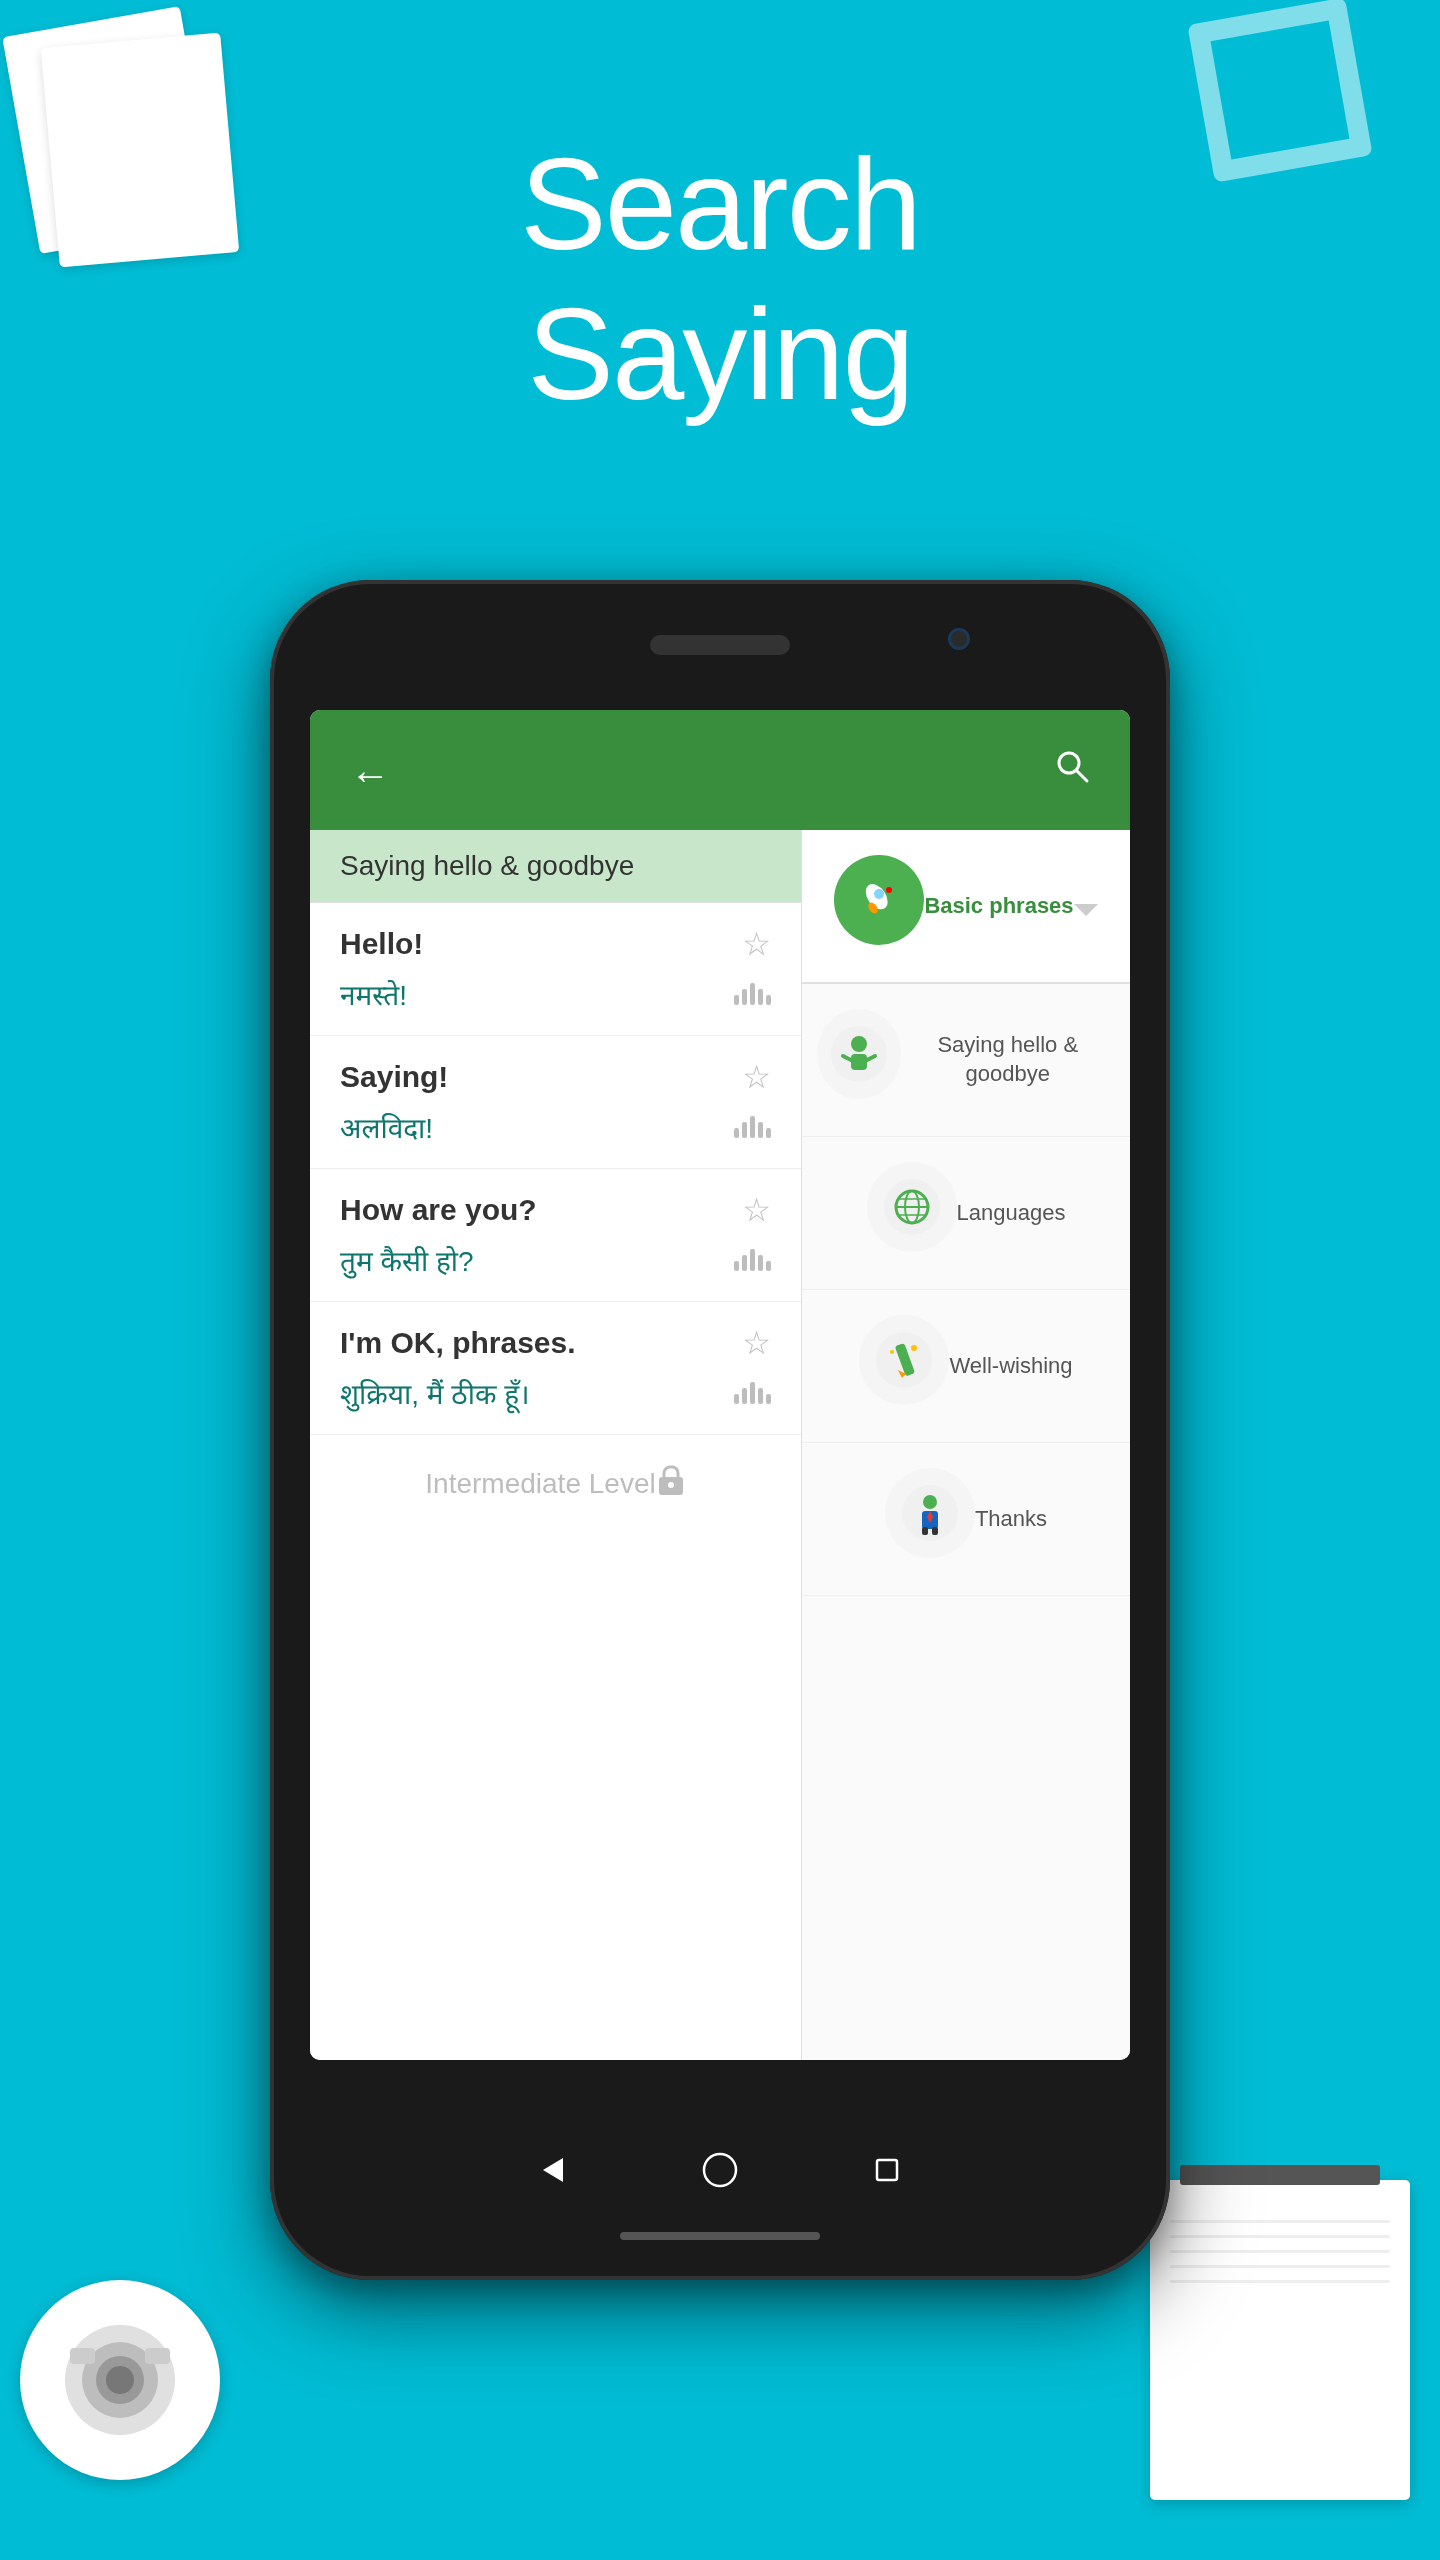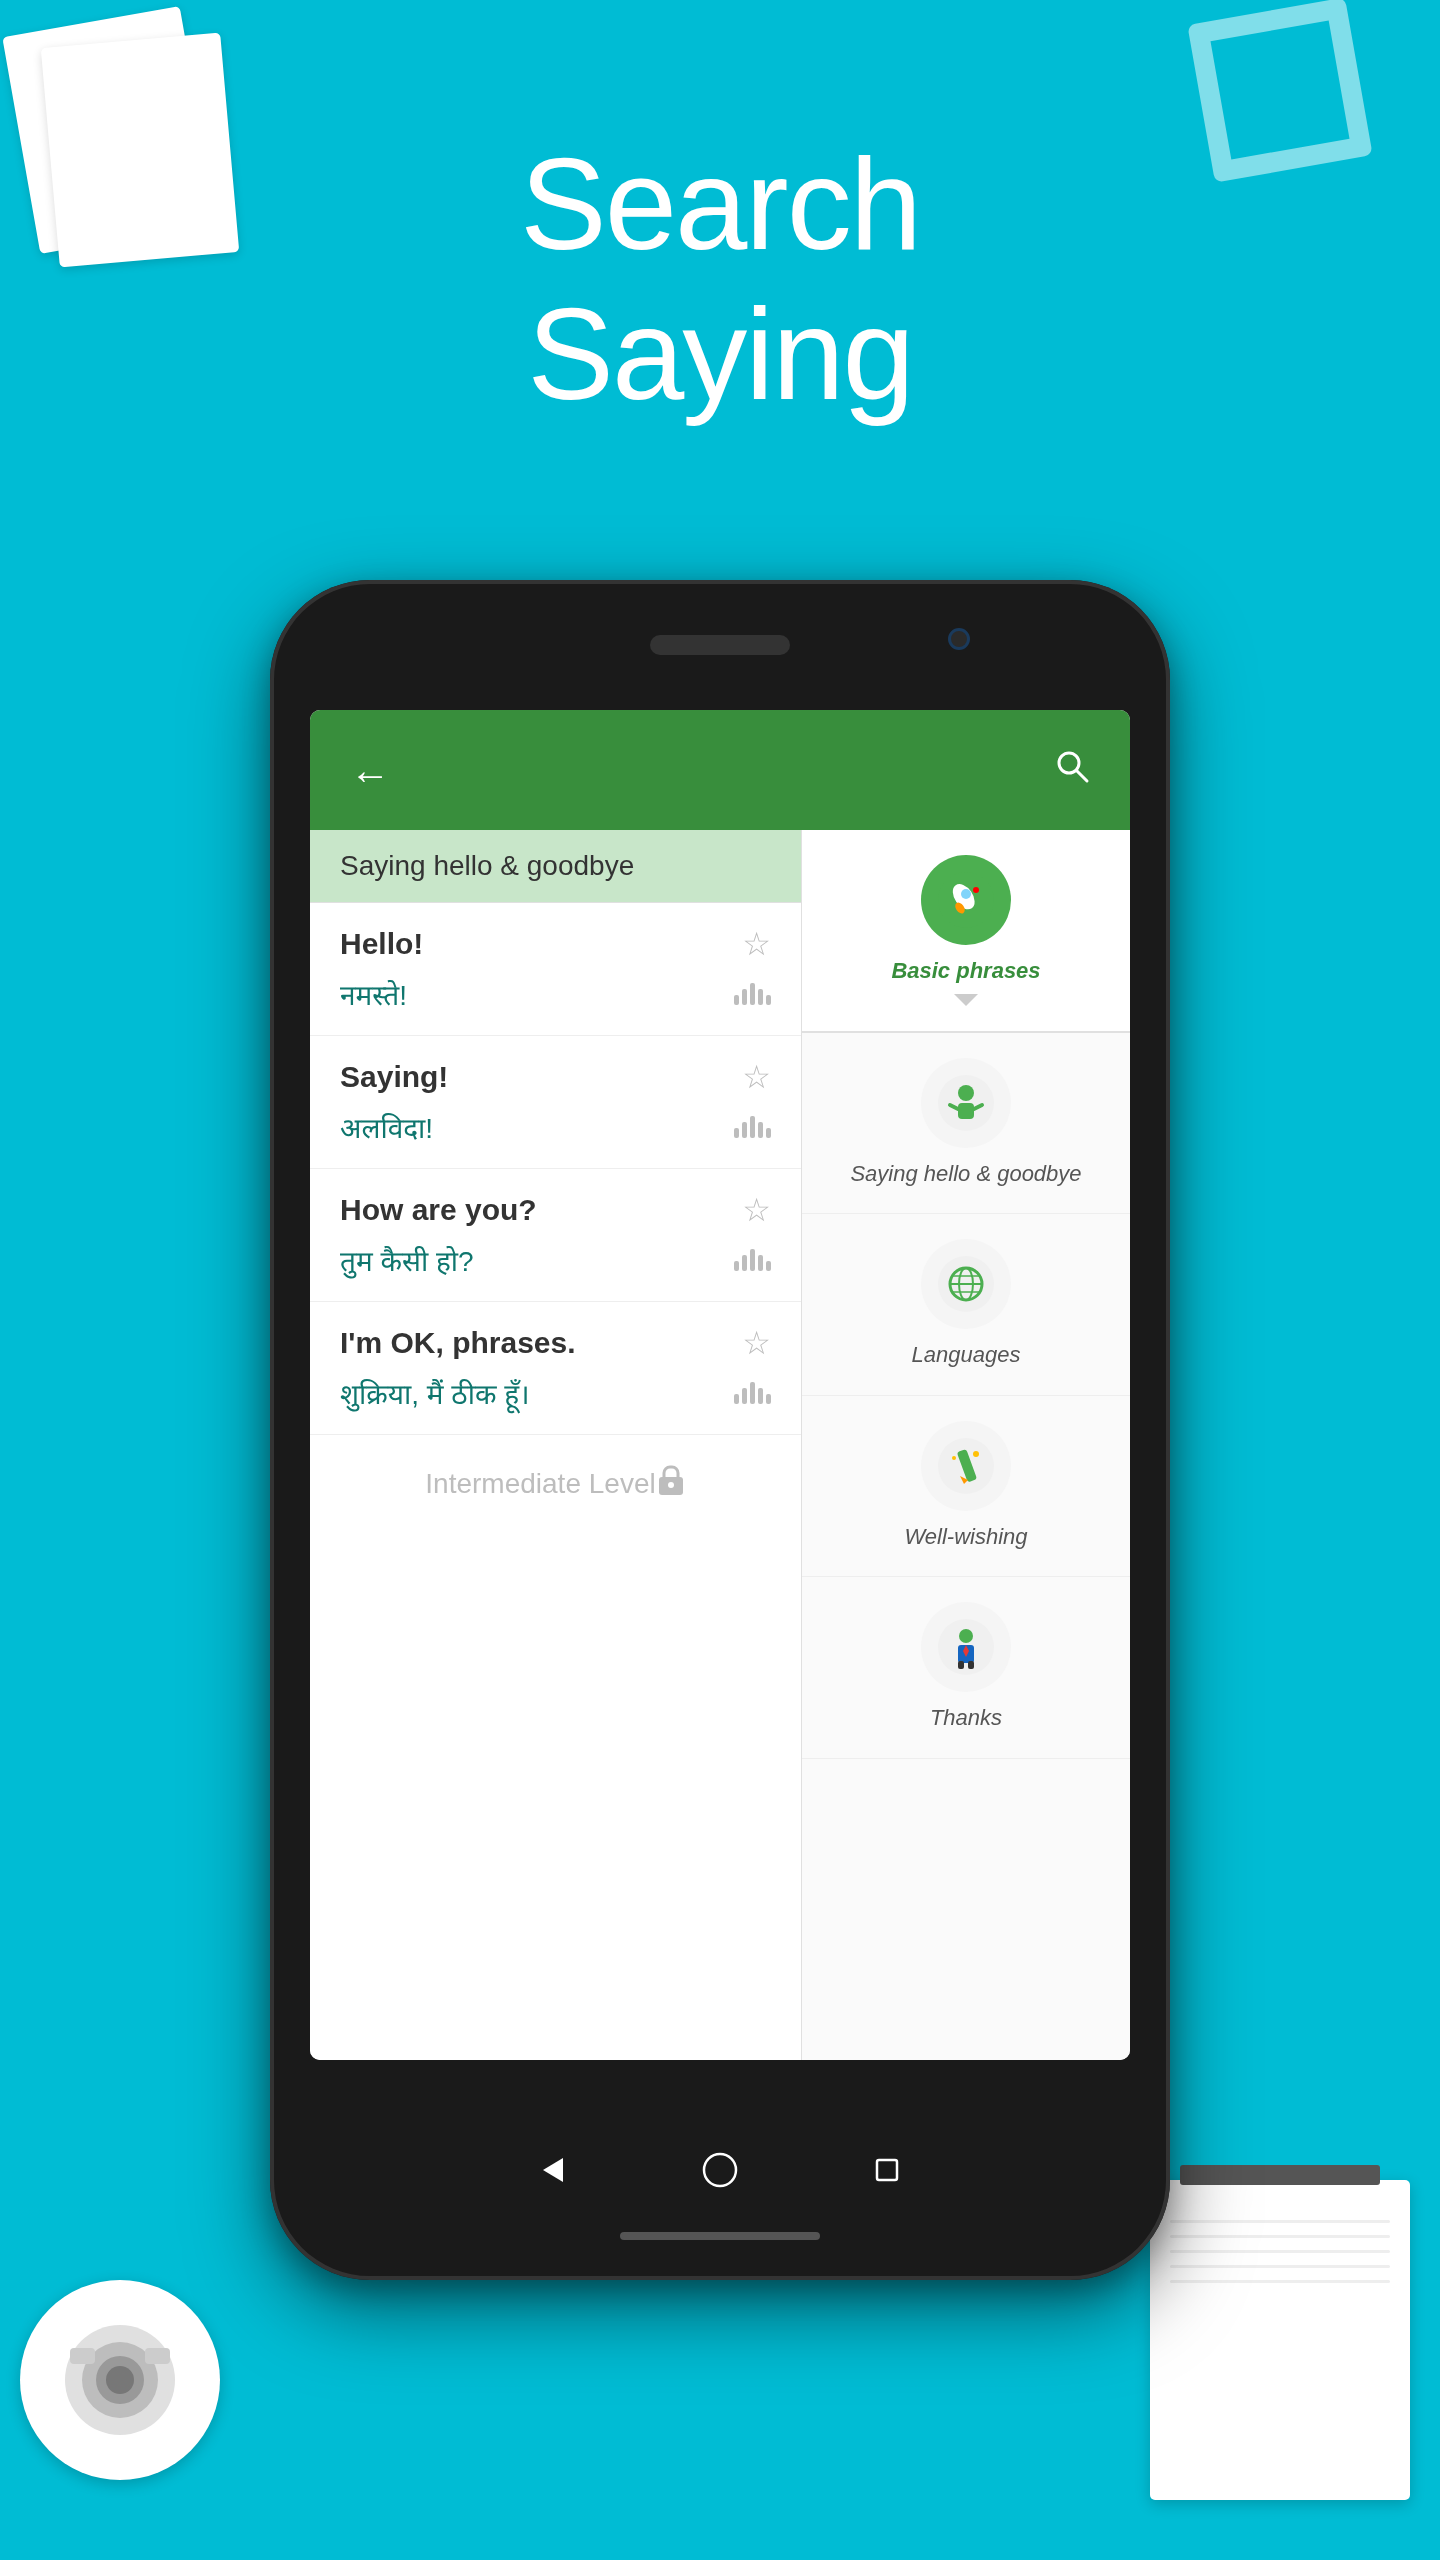--- a/index.html
+++ b/index.html
@@ -317,27 +317,26 @@
 
     
     .category-list {
       flex: 0 0 40%;
       background: #fafafa;
       overflow-y: auto;
     }
 
     .category-item {
       display: flex;
-      flex-direction: column;
+      flex-direction: row;
       align-items: center;
       justify-content: center;
       padding: 25px 15px;
       border-bottom: 1px solid #eeeeee;
       cursor: pointer;
-      font-style: italic;
     }
 
     .category-item.active {
       background: white;
     }
 
     .category-icon-circle {
       width: 90px;
       height: 90px;
       border-radius: 50%;

